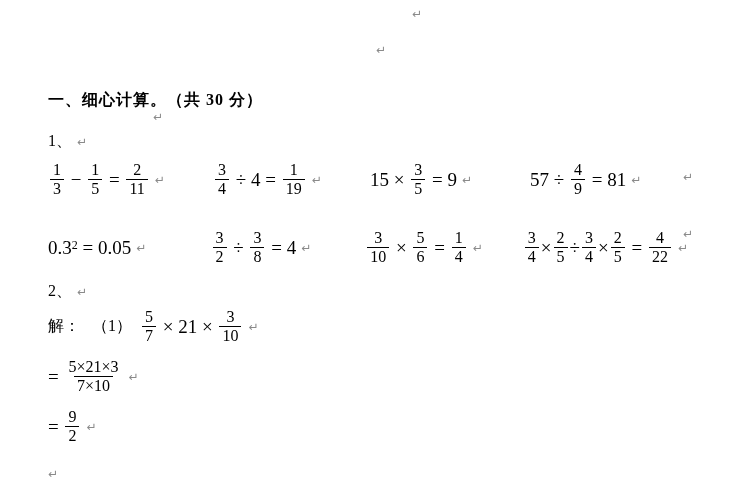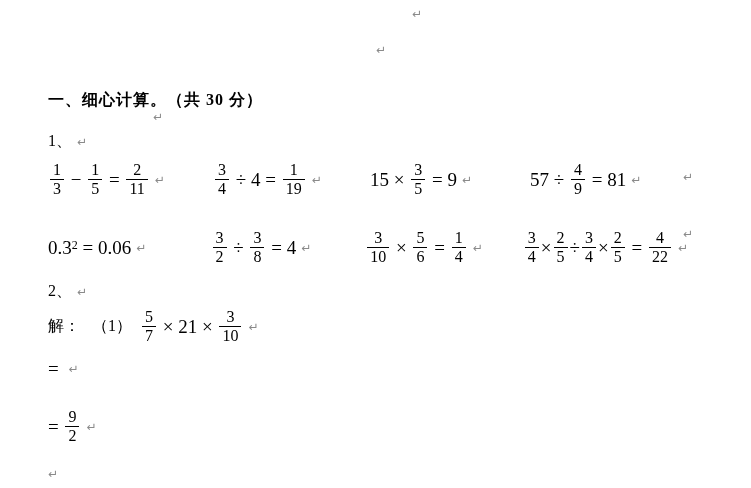--- a/index.html
+++ b/index.html
@@ -157,21 +157,21 @@
         <span class="pilcrow">↵</span>
     </div>
   </div>
   <span class="abs mark-row1"><span class="pilcrow">↵</span></span>
 
   <div class="abs frow frow2">
     <div class="fcell">
       <span class="formula">
           <span class="tx">0.3</span>
           <span class="sp">2</span>
-          <span class="tx"> = 0.06</span>
+          <span class="tx"> = 0.05</span>
         </span>
         <span class="pilcrow">↵</span>
     </div>
     <div class="fcell">
       <span class="formula">
           <span class="frac">
             <span class="fn">3</span>
             <span class="fd">2</span>
           </span>
           <span class="tx"> ÷ </span>
@@ -252,20 +252,24 @@
           <span class="fn">3</span>
           <span class="fd">10</span>
         </span>
       </span>
       <span class="pilcrow">↵</span>
   </div>
 
   <div class="abs eq-line eq2-line">
     <span class="formula">
         <span class="tx">= </span>
+        <span class="frac">
+          <span class="fn">5×21×3</span>
+          <span class="fd">7×10</span>
+        </span>
       </span>
       <span class="pilcrow">↵</span>
   </div>
 
   <div class="abs eq-line eq3-line">
     <span class="formula">
         <span class="tx">= </span>
         <span class="frac">
           <span class="fn">9</span>
           <span class="fd">2</span>

